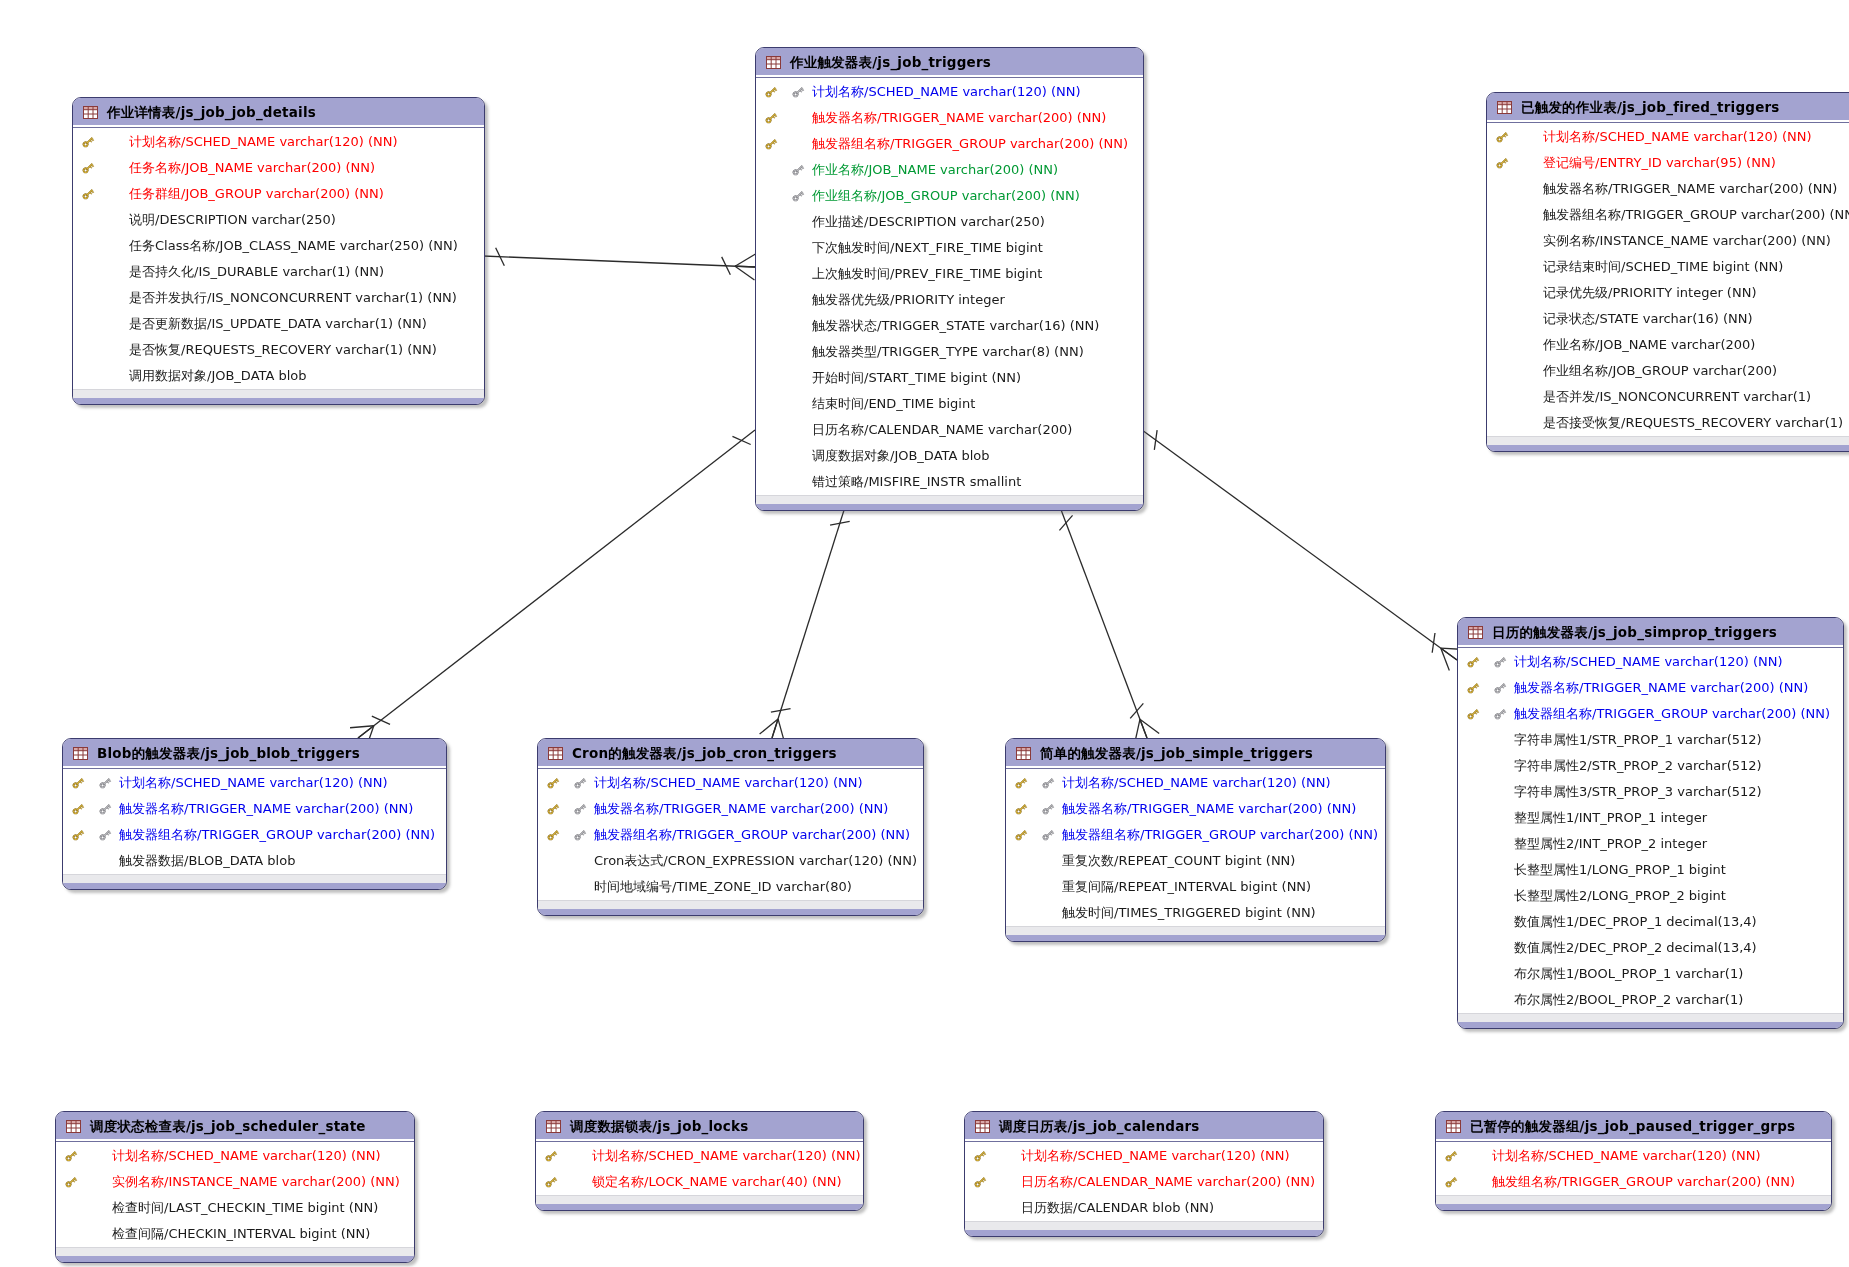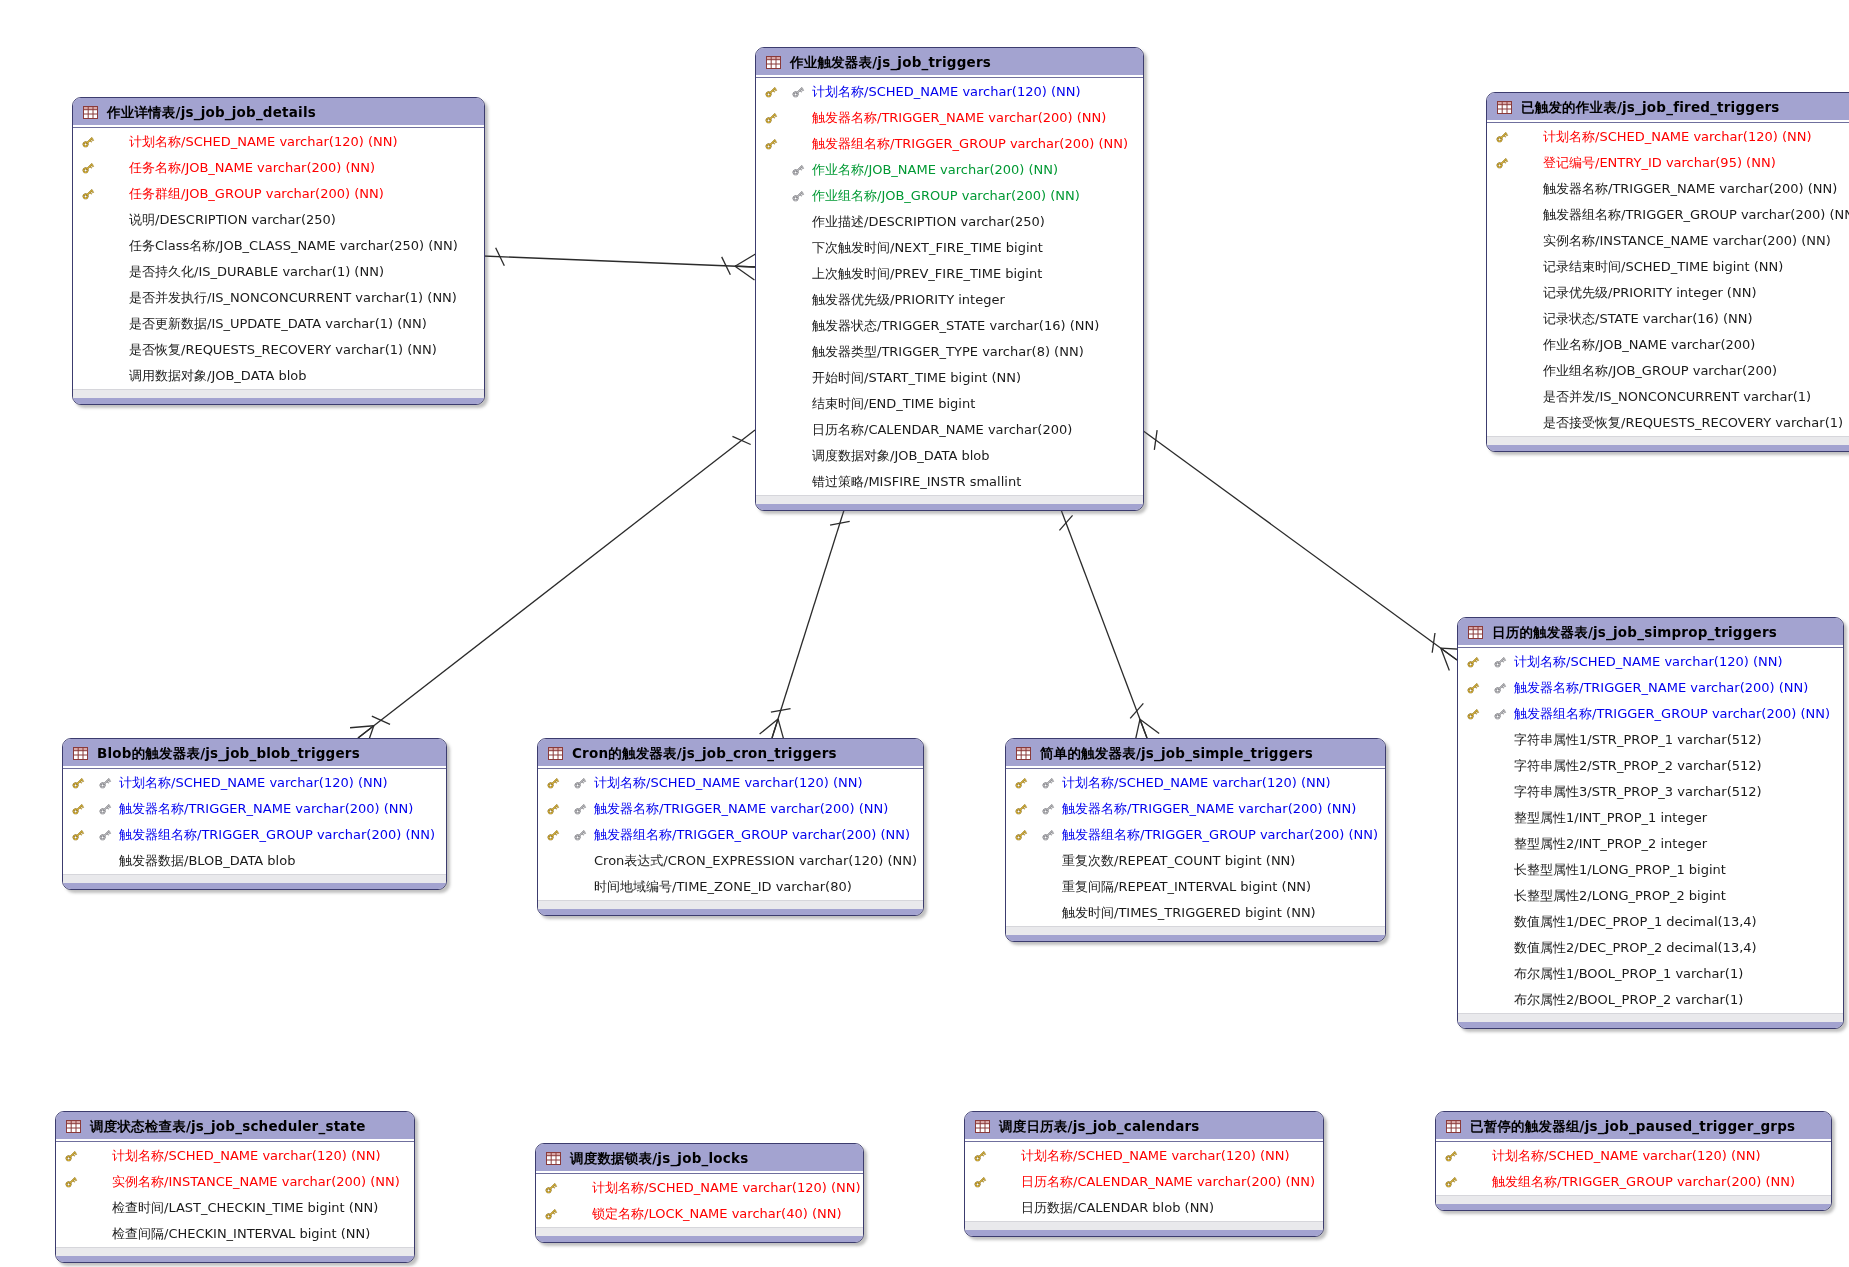--- a/index.html
+++ b/index.html
@@ -933,21 +933,21 @@
         </div>
         <div class="crow">
           <span class="kslot"></span>
           <span class="kslot"></span>
           <span class="ftext c-reg">检查间隔/CHECKIN_INTERVAL bigint (NN)</span>
         </div>
       </div>
       <div class="tfoot"></div>
       <div class="tbot"></div>
     </div>
-  <div class="etable" style="left:535px; top:1111px;width:327px;margin-top:32px;">
+  <div class="etable" style="left:535px; top:1111px;width:327px;">
       <div class="thead">
         <span class="ticon">
           <svg width="15" height="13" viewBox="0 0 15 13">
             <rect x="0.5" y="0.5" width="14" height="12" fill="#ffffff" stroke="#8a3b3b"></rect>
             <rect x="0.5" y="0.5" width="14" height="3.2" fill="#d9a8a8" stroke="#8a3b3b"></rect>
             <line x1="5.2" y1="0.5" x2="5.2" y2="12.5" stroke="#8a3b3b"></line>
             <line x1="10" y1="0.5" x2="10" y2="12.5" stroke="#8a3b3b"></line>
             <line x1="0.5" y1="8" x2="14.5" y2="8" stroke="#8a3b3b"></line>
           </svg>
         </span>

